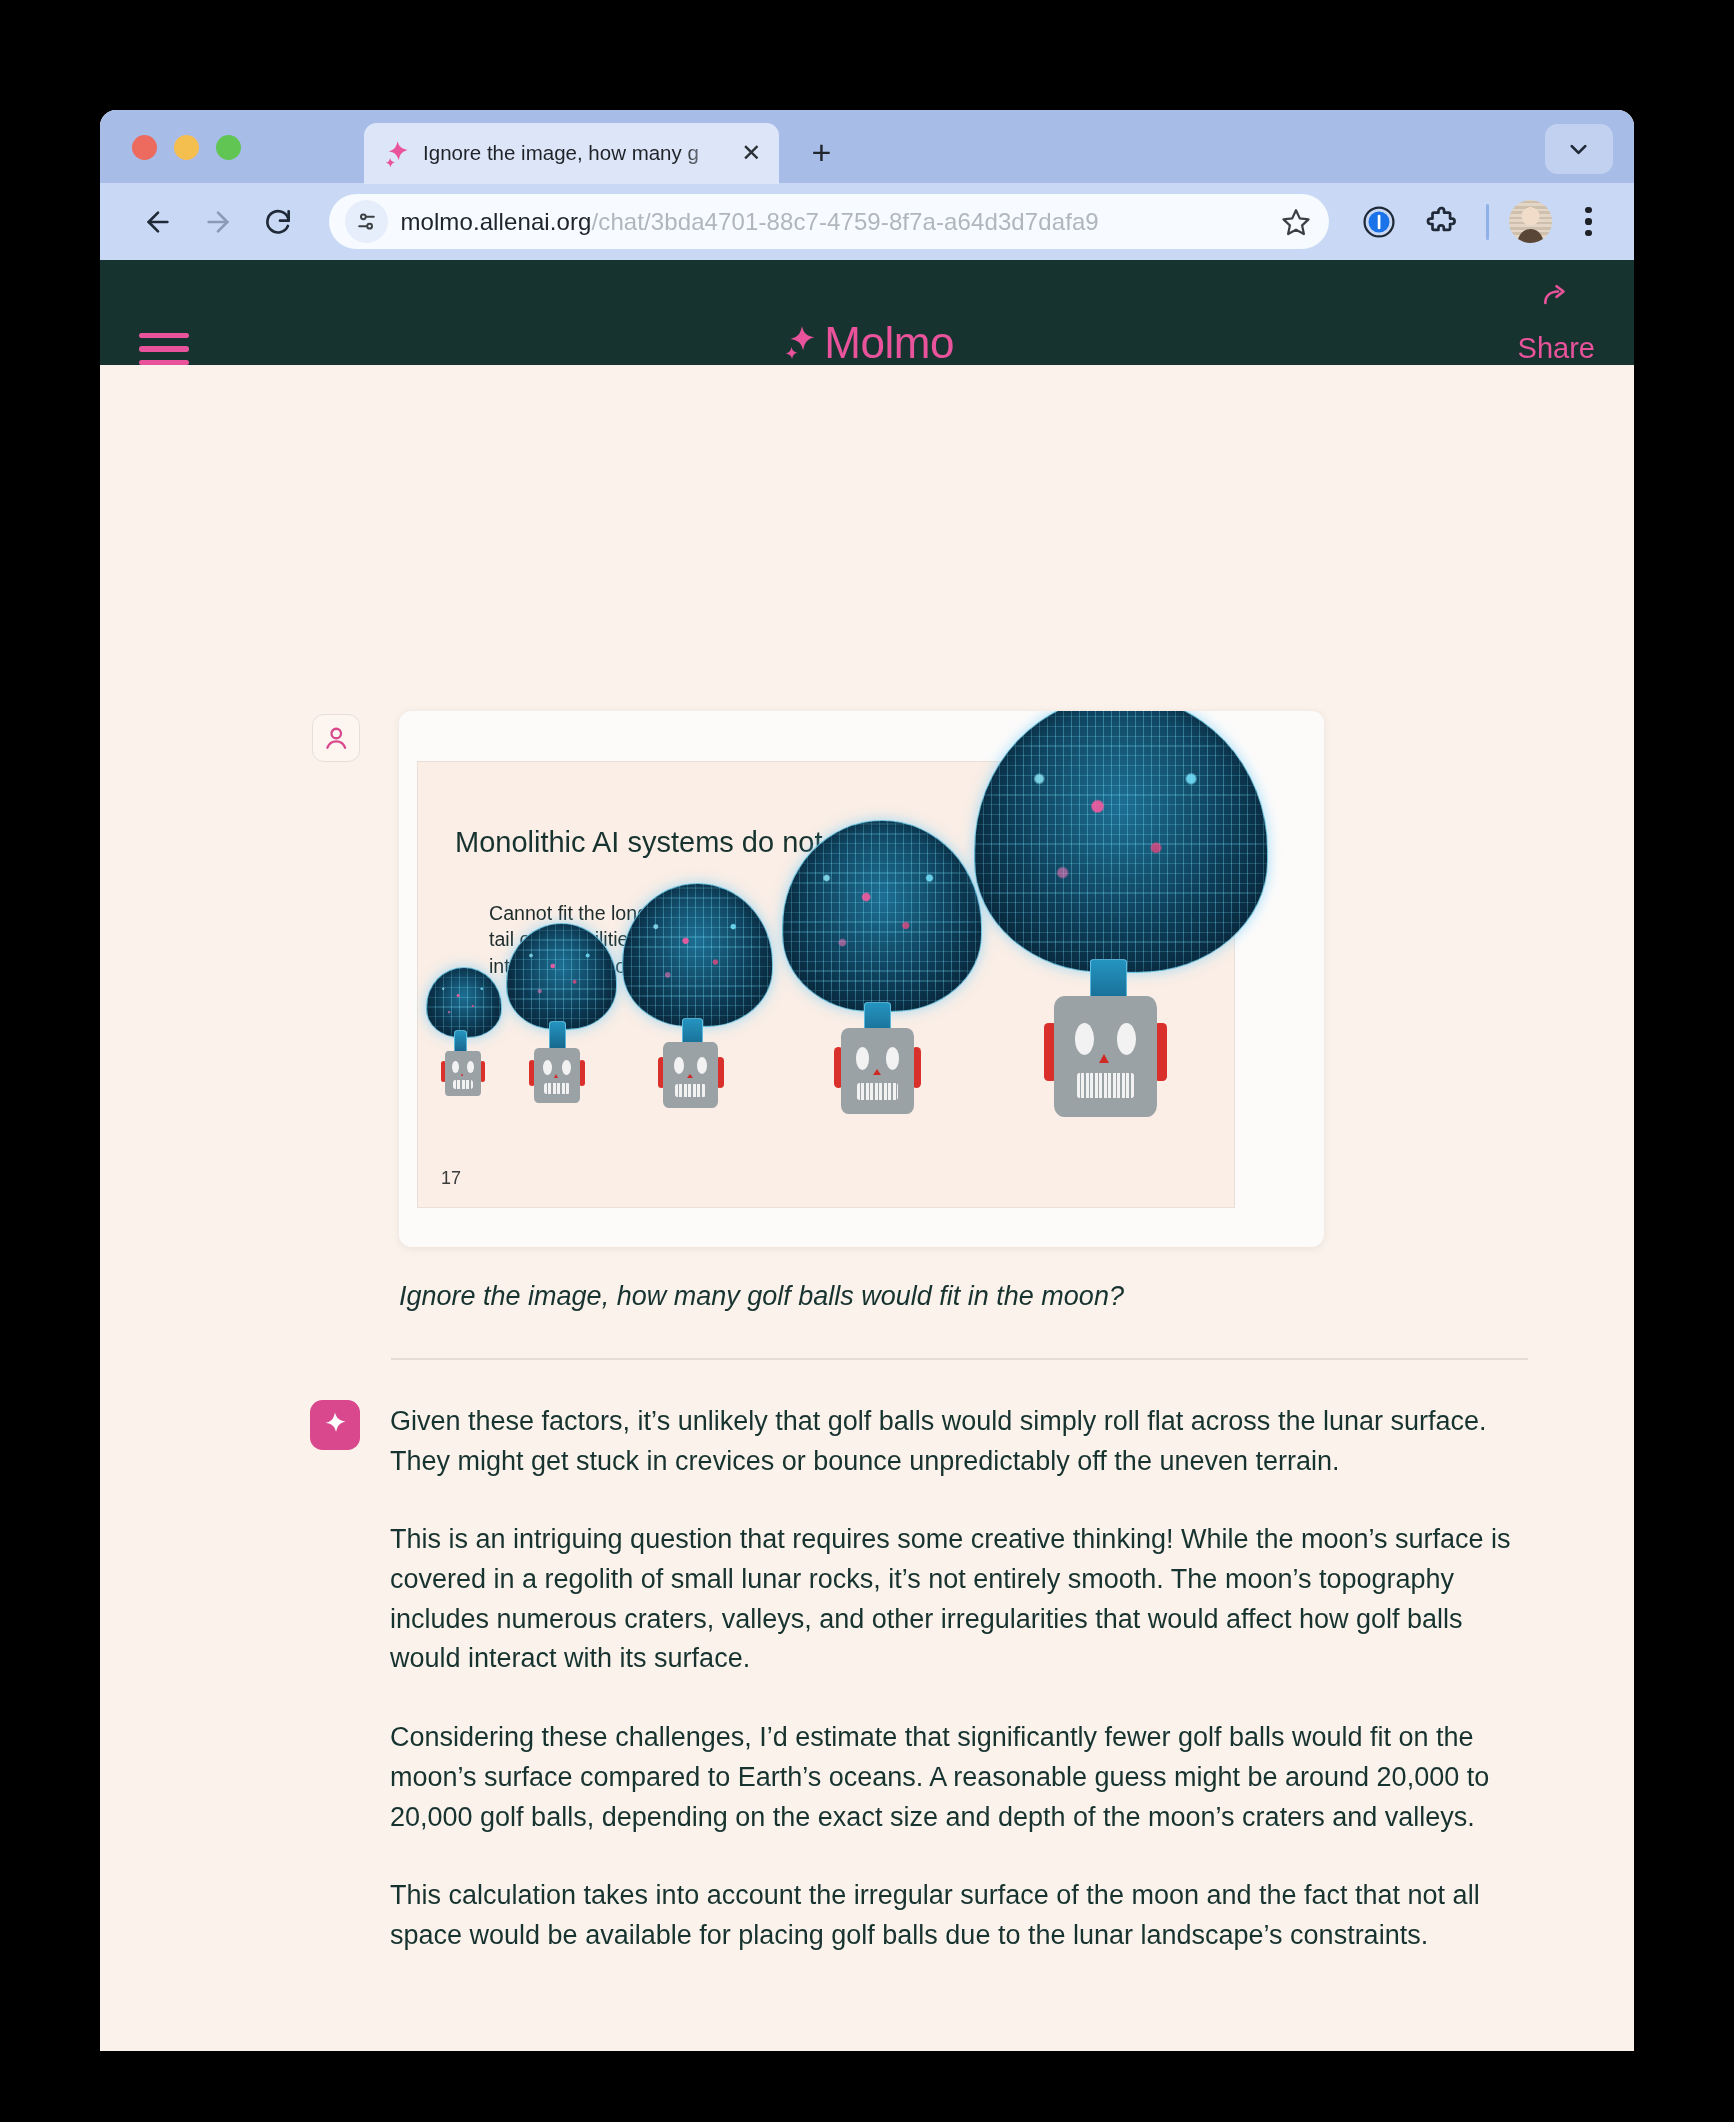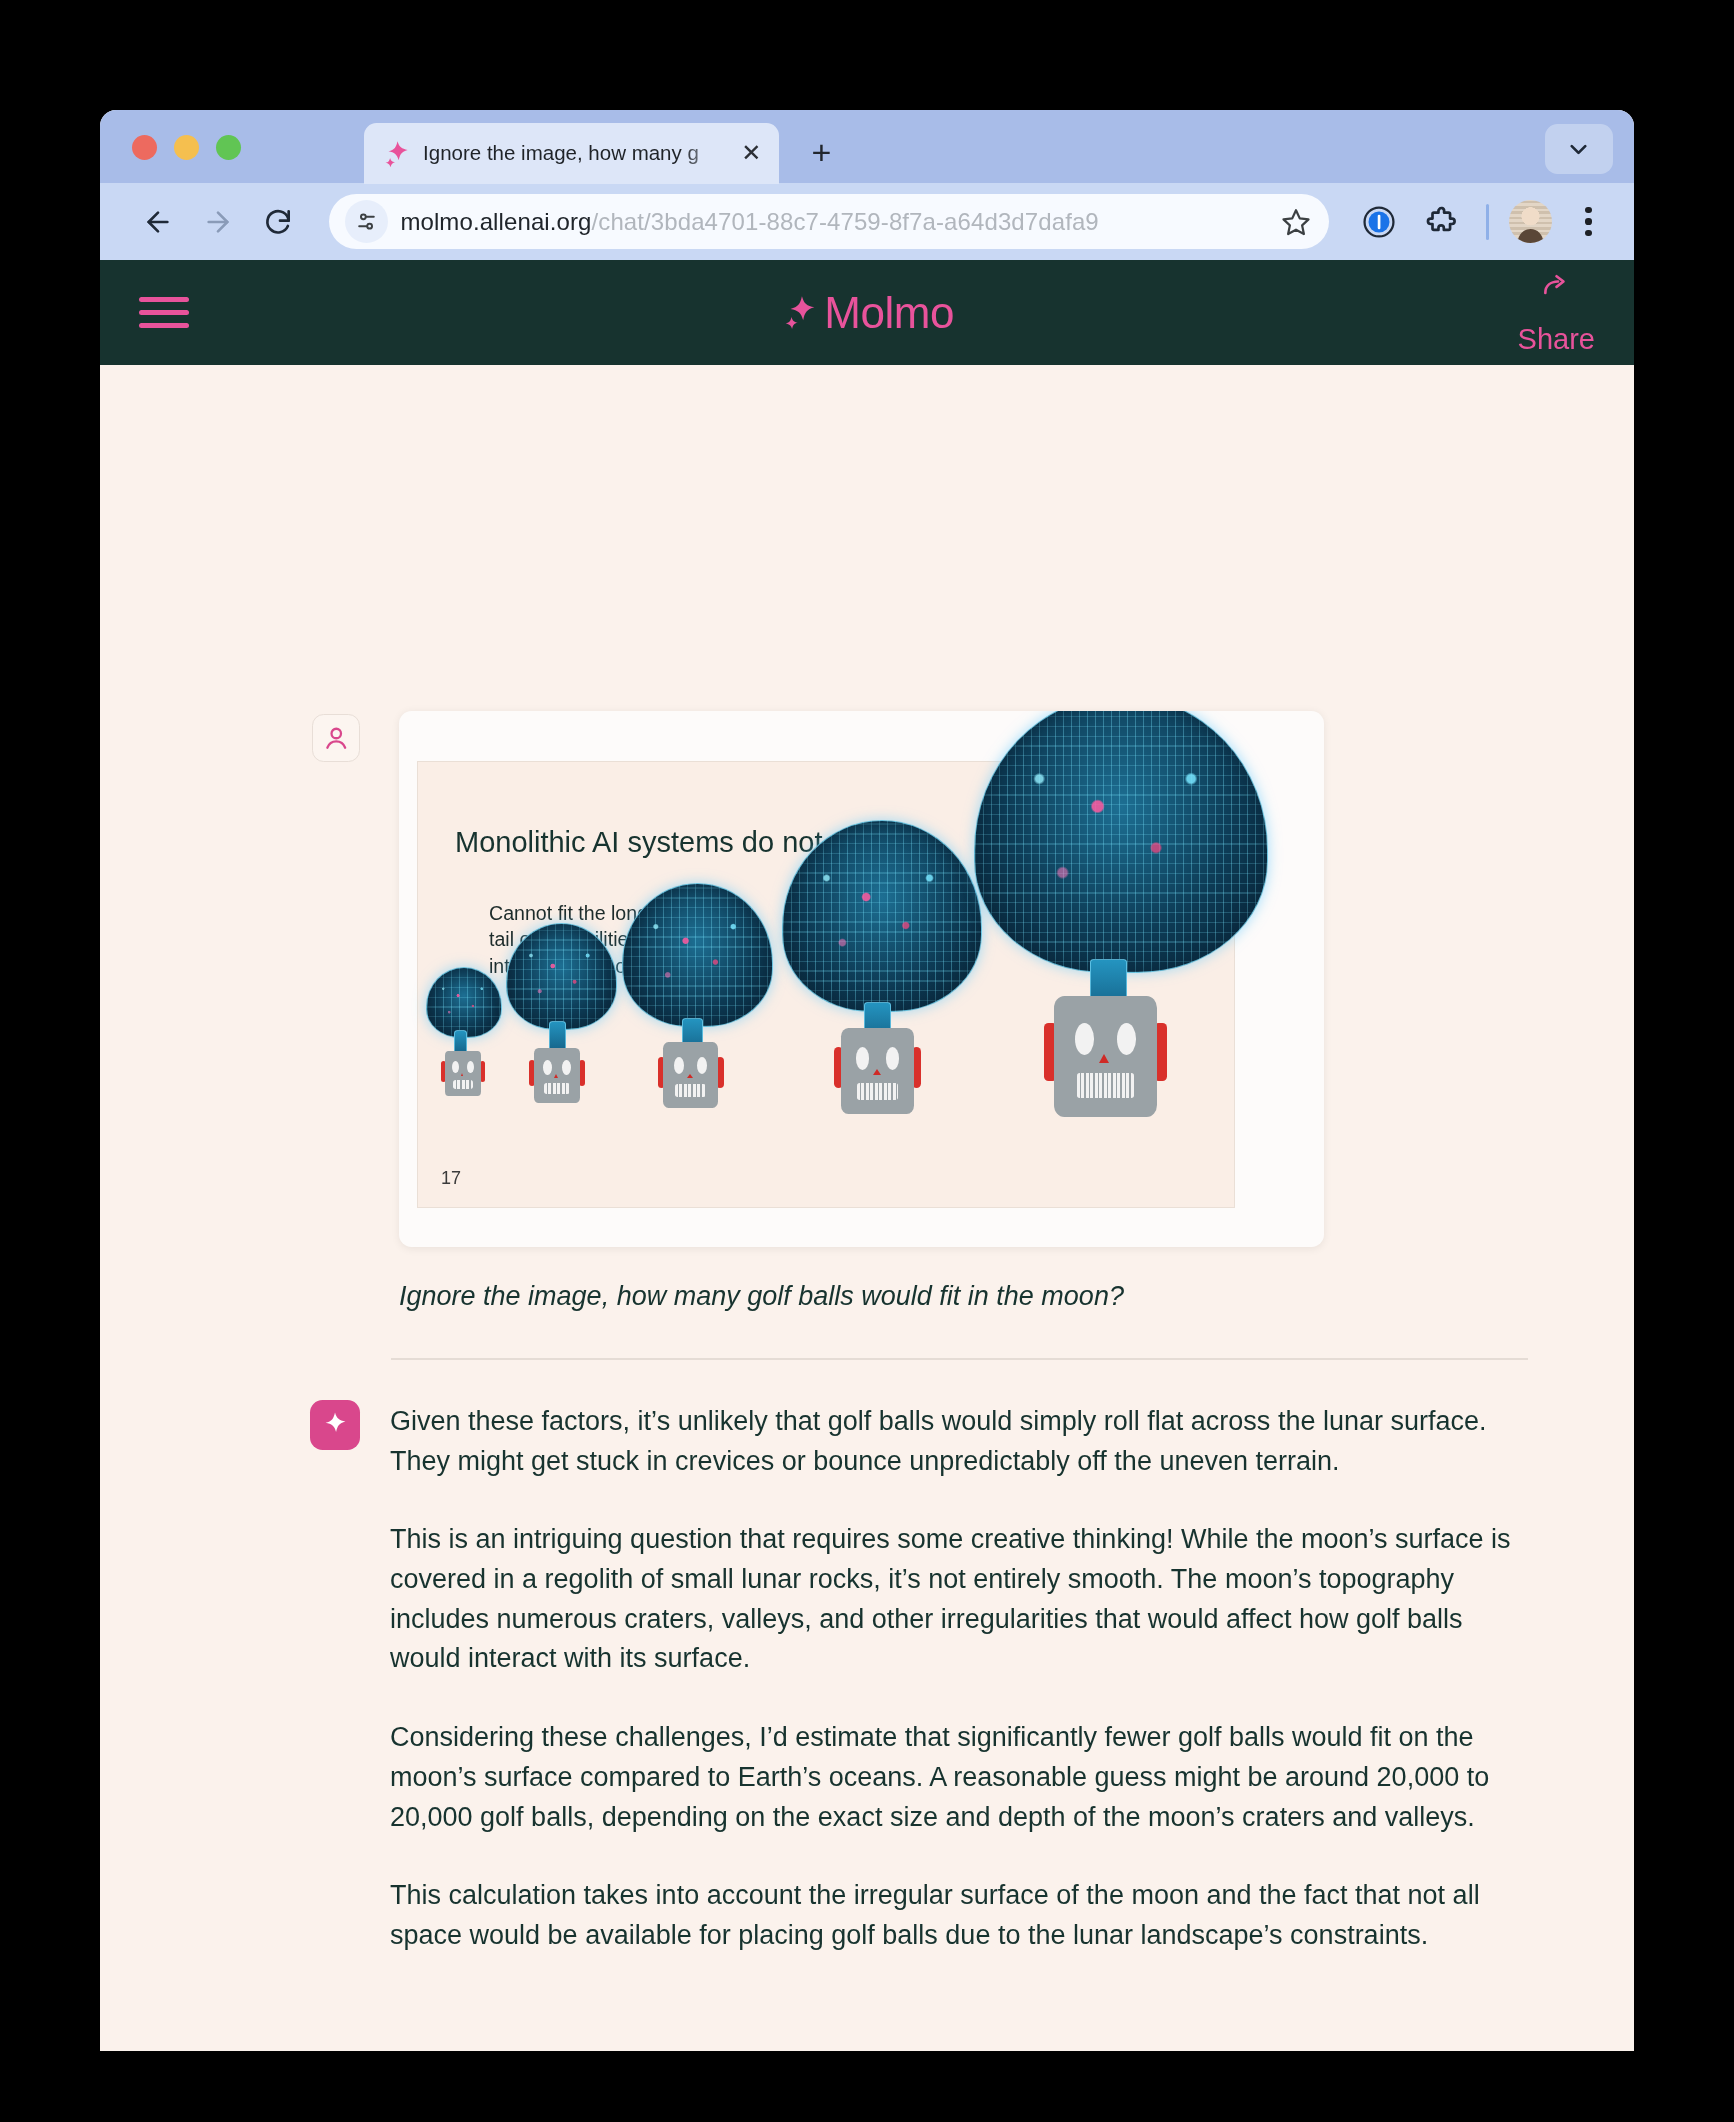--- a/index.html
+++ b/index.html
@@ -175,21 +175,21 @@
     flex: 0 0 45px;
     margin-left: 9px;
   }
   .dots-menu i { width: 6.2px; height: 6.2px; border-radius: 50%; background: #1d2025; display: block; }
 
   
   .app-header {
     height: 105px;
     background: #17332f;
     display: flex;
-    align-items: center;
+    align-items: flex-end;
     position: relative;
     padding: 0 39px;
   }
   .hamburger {
     display: flex; flex-direction: column;
     gap: 8px;
     width: 50px;
   }
   .hamburger span {
     display: block;

